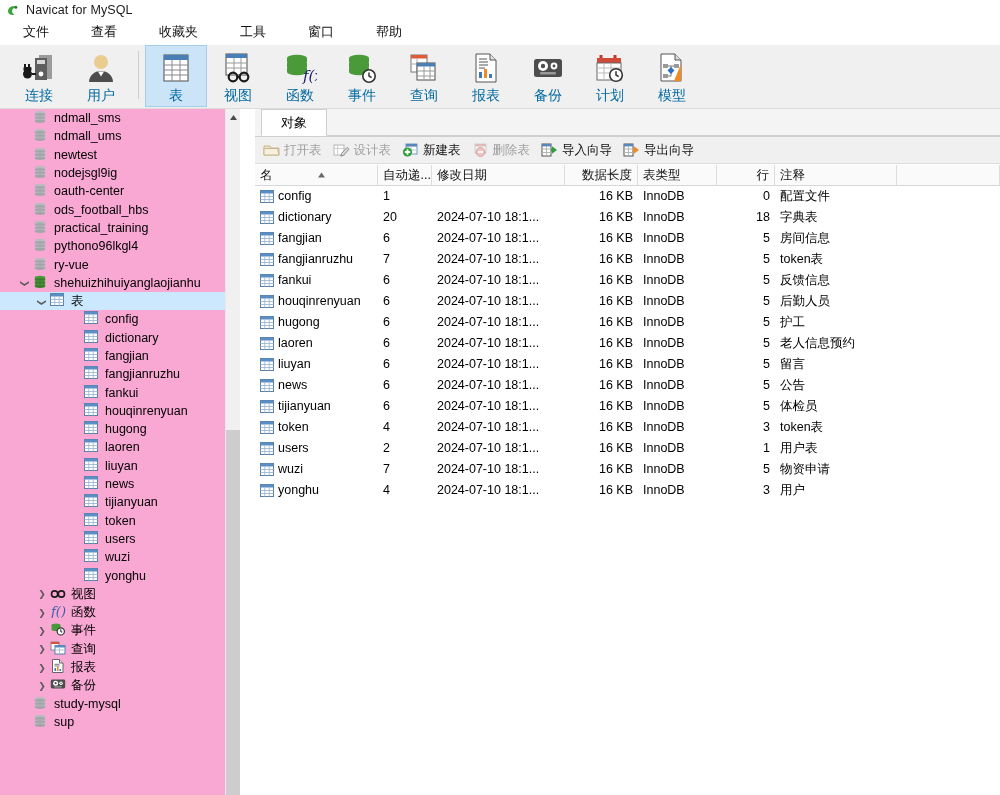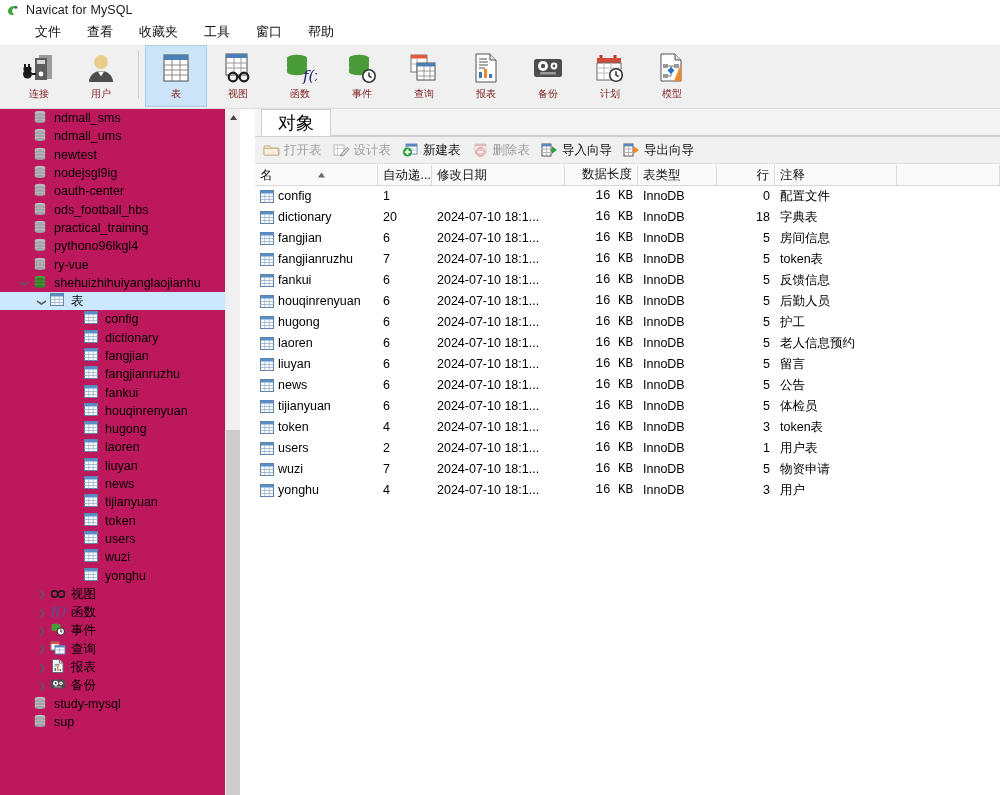--- a/index.html
+++ b/index.html
@@ -19,21 +19,21 @@
   .titlebar {
     height: 19px; background: #ffffff;
     display: flex; align-items: center; padding-left: 6px; text-align: center;
   }
   .titlebar .app-icon { width: 14px; height: 14px; margin-right: 6px; position: relative; }
   .titlebar .title { font-size: 12.5px; color: #1a1a1a; letter-spacing: .1px; }
 
   
   .menubar {
     height: 26px; background: #ffffff;
-    display: flex; align-items: center; padding-left: 22px;
+    display: flex; align-items: center; padding-left: 10px; gap: 16px;
   }
   .menubar .mi {
     font-size: 13px; color: #111; padding: 2px 13px; cursor: default;
     font-family: "Liberation Sans", "DejaVu Sans", sans-serif;
   }
 
   
   .toolbar {
     height: 64px; background: #f0f0f0;
     border-bottom: 1px solid #dcdcdc;
@@ -41,29 +41,29 @@
     position: relative;
   }
   .tb-item {
     width: 62px; height: 62px;
     display: flex; flex-direction: column; align-items: center;
     justify-content: flex-start; padding-top: 5px;
     cursor: default; position: relative;
   }
   .tb-item.selected { background: #cce4f7; border: 1px solid #a7cdeb; padding-top: 4px; }
   .tb-ico { height: 36px; width: 40px; display:flex; align-items:center; justify-content:center; }
-  .tb-lbl { font-size: 10px; color: #7f1d1d; margin-top: 1px; }
+  .tb-lbl { font-size: 14px; color: #0369a1; margin-top: 1px; }
   .tb-sep { width: 1px; height: 48px; background: #cfcfcf; margin: 6px 6px 0 6px; align-self: flex-start; }
 
   
   .body-area { position: absolute; top: 109px; left: 0; width: 1000px; height: 686px; }
 
   .sidebar {
     position: absolute; left: 0; top: 0; width: 240px; height: 686px;
-    background: #be185d; overflow: hidden;
+    background: #f9a8d4; overflow: hidden;
   }
   .tree-row {
     height: 18.3px; display: flex; align-items: center;
     white-space: nowrap; font-size: 12.5px; color: #000; cursor: default;
   }
   .tree-row.selected { background: #cce8ff; }
   .tw { width: 16px; height: 18px; display:flex; align-items:center; justify-content:center; flex: none; }
   .chev { color: #5a5a5a; font-size: 11px; line-height: 1; display:inline-block; }
   .chev.right::before { content: "❯"; font-size: 9px; }
   .chev.down::before  { content: "❯"; font-size: 9px; display:inline-block; transform: rotate(90deg); }
@@ -97,21 +97,21 @@
   
   .rightpane { position: absolute; left: 255px; top: 0; width: 745px; height: 686px; background:#fff; }
 
   .tabstrip {
     height: 28px; background: #f4f4f4; border-bottom: 1px solid #cfcfcf;
     display: flex; align-items: flex-end; position: relative;
   }
   .tab {
     height: 27px; min-width: 66px; padding: 0 16px;
     display:flex; align-items:center; justify-content:center;
-    font-size: 18px; background: #ffffff;
+    font-size: 13px; background: #ffffff;
     border: 1px solid #cfcfcf; border-bottom: 1px solid #ffffff;
     margin-left: 6px; cursor: default;
   }
   .tabfill { flex:1; border-bottom:1px solid #cfcfcf; height:27px; }
 
   .objbar {
     height: 27px; background: #f0f0f0; border-bottom: 1px solid #dcdcdc;
     display:flex; align-items:center; padding-left: 4px;
   }
   .ob {
@@ -134,21 +134,21 @@
   .grow { display:flex; height:21px; align-items:center; }
   .gc { font-size:12.5px; color:#000; padding: 0 5px; white-space:nowrap; overflow:hidden; line-height:21px; }
   .gc.ralign { text-align:right; }
   .gc.namecell { display:flex; align-items:center; }
   .gc.namecell .ic-tbl { margin-right:4px; flex:none; }
 
   
   .c-name  { width:123px; }
   .c-auto  { width:54px; }
   .c-date  { width:133px; }
-  .c-len   { width:73px;font-family:Liberation Mono, monospace; }
+  .c-len   { width:73px; }
   .c-type  { width:79px; }
   .c-rows  { width:58px; }
   .c-cmt   { width:122px; }
   .c-tail  { flex:1; }
 </style>
 </head>
 <body>
 
 <div class="app">
 

